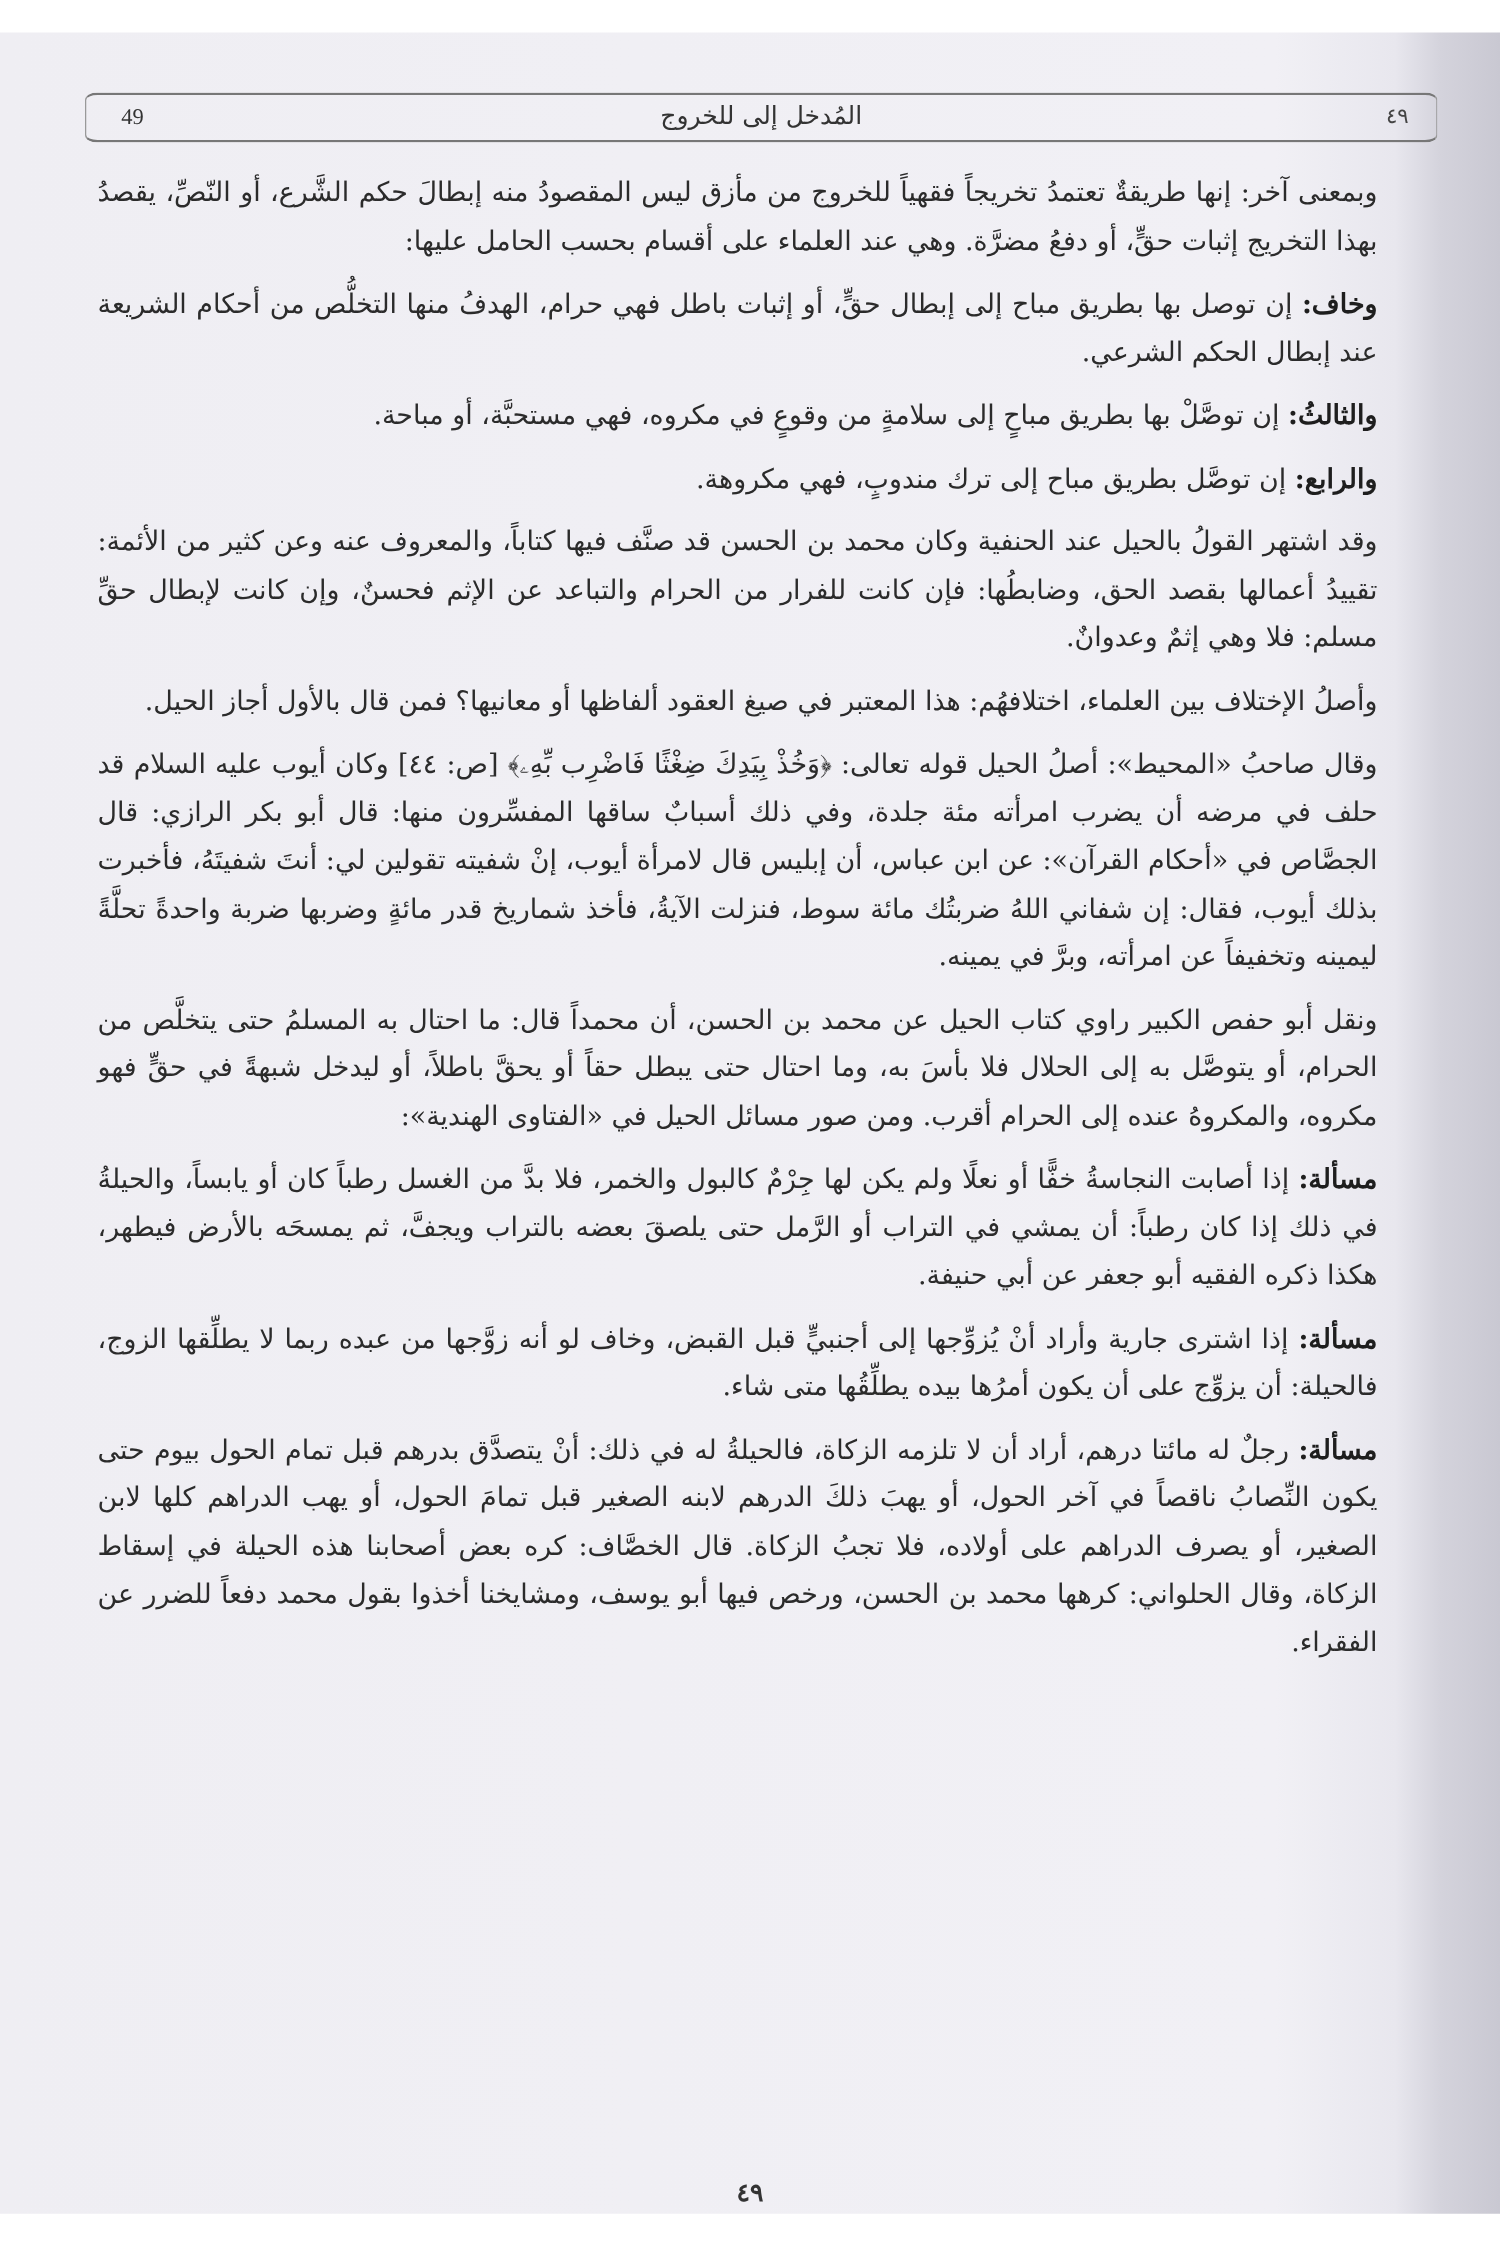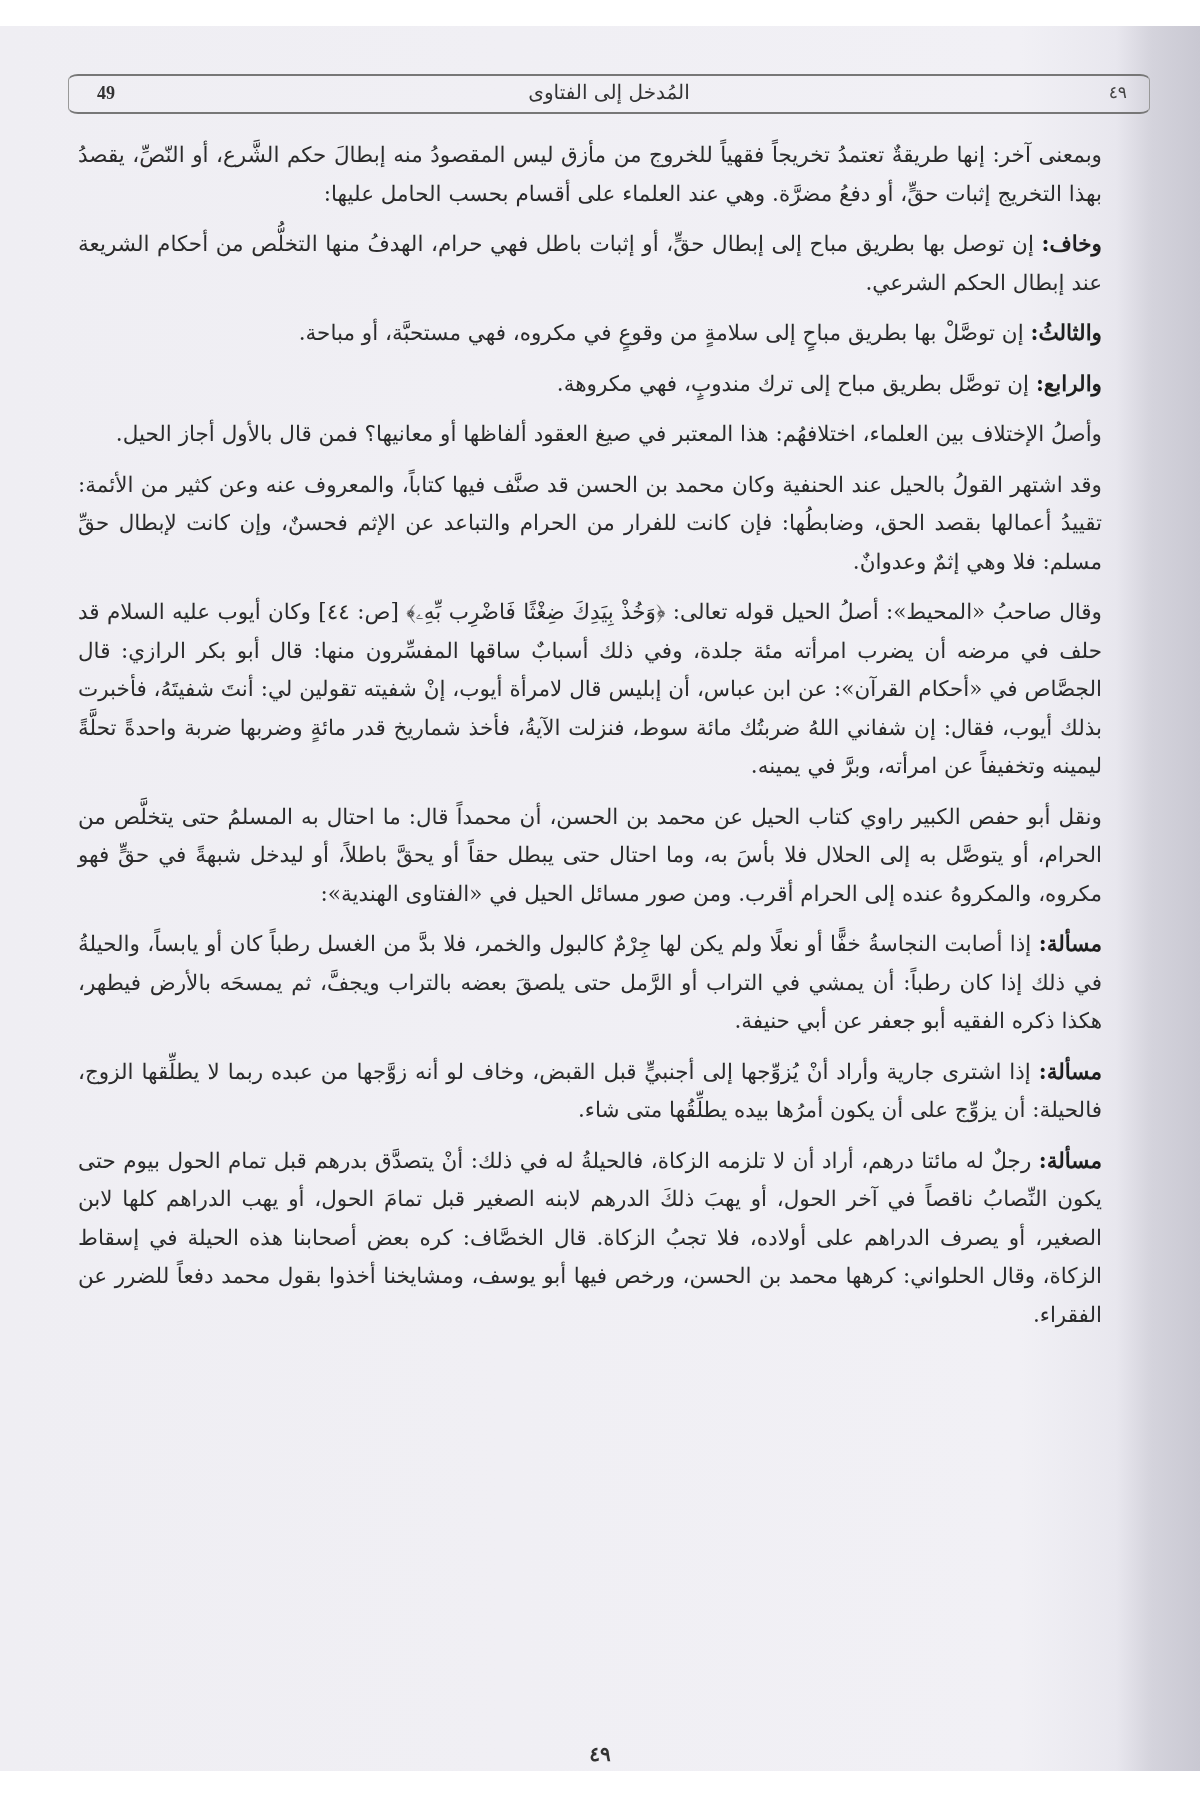--- a/index.html
+++ b/index.html
@@ -13,21 +13,21 @@
     background: linear-gradient(to right, #efeef3 0%, #f1f0f5 85%, #e8e7ee 93%, #d4d3dc 96%, #c9c8d2 100%);
   }
   .header-frame {
     position: absolute; left: 68px; top: 48px; width: 1080px; height: 36px;
     border-top: 2px solid #777; border-bottom: 2px solid #777;
     border-left: 1.5px solid #999; border-right: 1.5px solid #999;
     border-radius: 10px 10px 10px 10px / 6px;
   }
   .header-num-latin {
     position: absolute; left: 28px; top: 7px; font-family: "Liberation Serif", serif;
-    font-weight: bold; font-size: 18px; color: #333;
+    font-weight: normal; font-size: 18px; color: #333;
   }
   .header-title {
     position: absolute; left: 0; right: 0; top: 4px; text-align: center;
     font-size: 20px; color: #333; direction: rtl;
   }
   .header-num-ar {
     position: absolute; right: 22px; top: 6px; font-size: 17px; color: #444; direction: rtl;
   }
   .body-text {
     position: absolute; left: 78px; width: 1024px; top: 110px;
@@ -40,31 +40,31 @@
     position: absolute; left: 0; right: 0; top: 1716px; text-align: center;
     font-size: 20px; font-weight: bold; color: #333;
   }
 </style>
 </head>
 <body>
 
 <div class="page">
   <div class="header-frame">
     <span class="header-num-latin">49</span>
-    <div class="header-title">المُدخل إلى الفتاوى</div>
+    <div class="header-title">المُدخل إلى للخروج</div>
     <span class="header-num-ar">٤٩</span>
   </div>
 
   <div class="body-text">
     <p class="para"><b></b><span>وبمعنى آخر: إنها طريقةٌ تعتمدُ تخريجاً فقهياً للخروج من مأزق ليس المقصودُ منه إبطالَ حكم الشَّرع، أو النّصِّ، يقصدُ بهذا التخريج إثبات حقٍّ، أو دفعُ مضرَّة. وهي عند العلماء على أقسام بحسب الحامل عليها:</span></p>
     <p class="para"><b>وخاف:</b><span> إن توصل بها بطريق مباح إلى إبطال حقٍّ، أو إثبات باطل فهي حرام، الهدفُ منها التخلُّص من أحكام الشريعة عند إبطال الحكم الشرعي.</span></p>
     <p class="para"><b>والثالثُ:</b><span> إن توصَّلْ بها بطريق مباحٍ إلى سلامةٍ من وقوعٍ في مكروه، فهي مستحبَّة، أو مباحة.</span></p>
     <p class="para"><b>والرابع:</b><span> إن توصَّل بطريق مباح إلى ترك مندوبٍ، فهي مكروهة.</span></p>
+    <p class="para"><b></b><span>وقد اشتهر القولُ بالحيل عند الحنفية وكان محمد بن الحسن قد صنَّف فيها كتاباً، والمعروف عنه وعن كثير من الأئمة: تقييدُ أعمالها بقصد الحق، وضابطُها: فإن كانت للفرار من الحرام والتباعد عن الإثم فحسنٌ، وإن كانت لإبطال حقِّ مسلم: فلا وهي إثمٌ وعدوانٌ.</span></p>
     <p class="para"><b></b><span>وأصلُ الإختلاف بين العلماء، اختلافهُم: هذا المعتبر في صيغ العقود ألفاظها أو معانيها؟ فمن قال بالأول أجاز الحيل.</span></p>
-    <p class="para"><b></b><span>وقد اشتهر القولُ بالحيل عند الحنفية وكان محمد بن الحسن قد صنَّف فيها كتاباً، والمعروف عنه وعن كثير من الأئمة: تقييدُ أعمالها بقصد الحق، وضابطُها: فإن كانت للفرار من الحرام والتباعد عن الإثم فحسنٌ، وإن كانت لإبطال حقِّ مسلم: فلا وهي إثمٌ وعدوانٌ.</span></p>
     <p class="para"><b></b><span>وقال صاحبُ «المحيط»: أصلُ الحيل قوله تعالى: ﴿وَخُذْ بِيَدِكَ ضِغْثًا فَاضْرِب بِّهِۦ﴾ [ص: ٤٤] وكان أيوب عليه السلام قد حلف في مرضه أن يضرب امرأته مئة جلدة، وفي ذلك أسبابٌ ساقها المفسِّرون منها: قال أبو بكر الرازي: قال الجصَّاص في «أحكام القرآن»: عن ابن عباس، أن إبليس قال لامرأة أيوب، إنْ شفيته تقولين لي: أنتَ شفيتَهُ، فأخبرت بذلك أيوب، فقال: إن شفاني اللهُ ضربتُك مائة سوط، فنزلت الآيةُ، فأخذ شماريخ قدر مائةٍ وضربها ضربة واحدةً تحلَّةً ليمينه وتخفيفاً عن امرأته، وبرَّ في يمينه.</span></p>
     <p class="para"><b></b><span>ونقل أبو حفص الكبير راوي كتاب الحيل عن محمد بن الحسن، أن محمداً قال: ما احتال به المسلمُ حتى يتخلَّص من الحرام، أو يتوصَّل به إلى الحلال فلا بأسَ به، وما احتال حتى يبطل حقاً أو يحقَّ باطلاً، أو ليدخل شبهةً في حقٍّ فهو مكروه، والمكروهُ عنده إلى الحرام أقرب. ومن صور مسائل الحيل في «الفتاوى الهندية»:</span></p>
     <p class="para"><b>مسألة:</b><span> إذا أصابت النجاسةُ خفًّا أو نعلًا ولم يكن لها جِرْمٌ كالبول والخمر، فلا بدَّ من الغسل رطباً كان أو يابساً، والحيلةُ في ذلك إذا كان رطباً: أن يمشي في التراب أو الرَّمل حتى يلصقَ بعضه بالتراب ويجفَّ، ثم يمسحَه بالأرض فيطهر، هكذا ذكره الفقيه أبو جعفر عن أبي حنيفة.</span></p>
     <p class="para"><b>مسألة:</b><span> إذا اشترى جارية وأراد أنْ يُزوِّجها إلى أجنبيٍّ قبل القبض، وخاف لو أنه زوَّجها من عبده ربما لا يطلِّقها الزوج، فالحيلة: أن يزوِّج على أن يكون أمرُها بيده يطلِّقُها متى شاء.</span></p>
     <p class="para"><b>مسألة:</b><span> رجلٌ له مائتا درهم، أراد أن لا تلزمه الزكاة، فالحيلةُ له في ذلك: أنْ يتصدَّق بدرهم قبل تمام الحول بيوم حتى يكون النِّصابُ ناقصاً في آخر الحول، أو يهبَ ذلكَ الدرهم لابنه الصغير قبل تمامَ الحول، أو يهب الدراهم كلها لابن الصغير، أو يصرف الدراهم على أولاده، فلا تجبُ الزكاة. قال الخصَّاف: كره بعض أصحابنا هذه الحيلة في إسقاط الزكاة، وقال الحلواني: كرهها محمد بن الحسن، ورخص فيها أبو يوسف، ومشايخنا أخذوا بقول محمد دفعاً للضرر عن الفقراء.</span></p>
   </div>
 
   <div class="footer-num">٤٩</div>
 </div>
 

